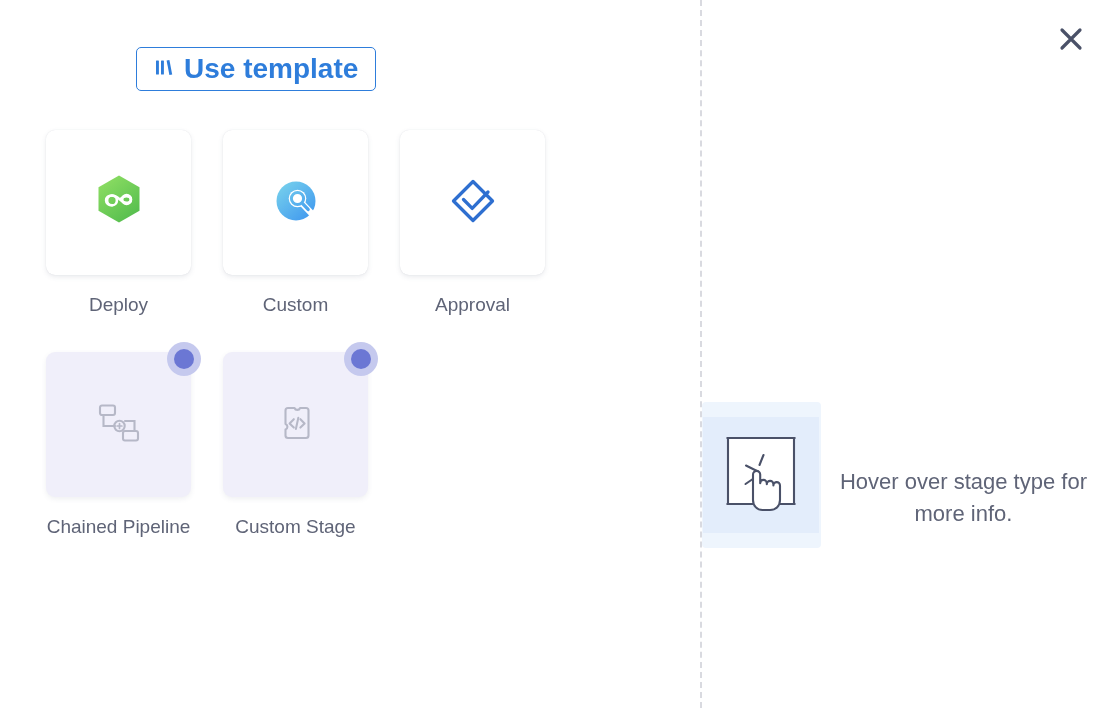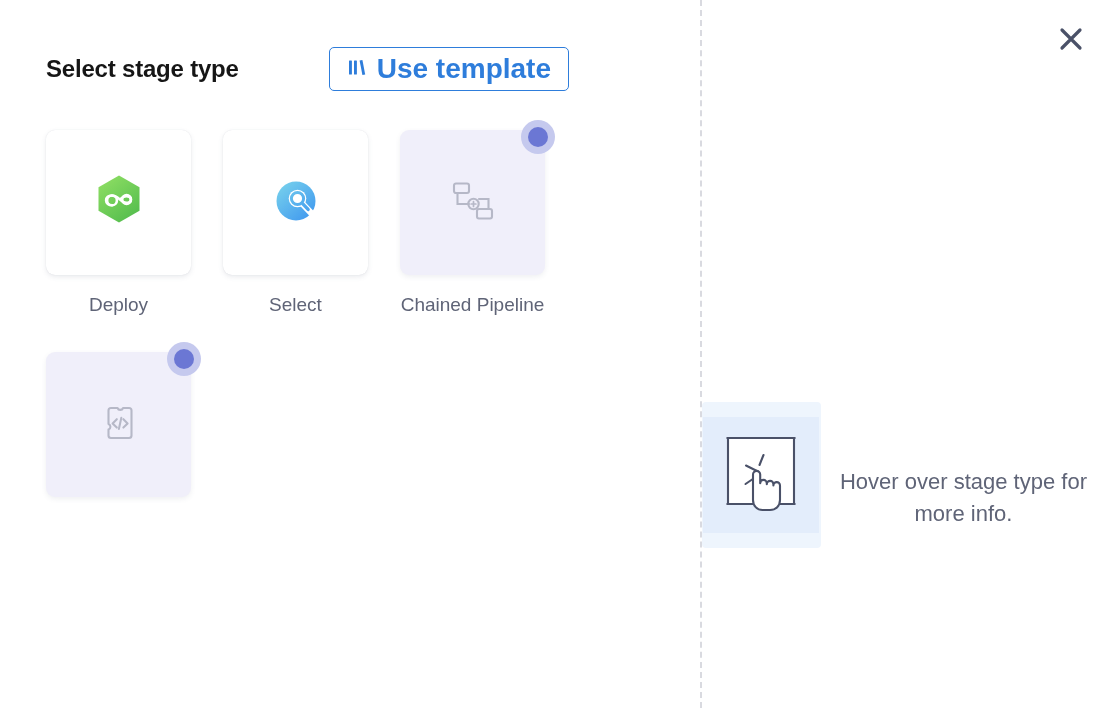--- a/index.html
+++ b/index.html
@@ -209,21 +209,20 @@
     <svg width="26" height="26" viewBox="0 0 26 26" fill="none">
       <path d="M4 4 L22 22 M22 4 L4 22" stroke="#4a5168" stroke-width="3.2" stroke-linecap="round"></path>
     </svg>
   </button>
 
   <div class="divider"></div>
 
   <div class="left-pane">
 
     <div class="header-row">
-      <div class="page-title">Select stage type</div>
 
       <button class="use-template-btn">
         <span class="tpl-icon">
           <svg width="21" height="21" viewBox="0 0 21 21" fill="none">
             <rect x="2" y="3.5" width="2.9" height="14" rx="0.5" fill="#2e7ddb"></rect>
             <rect x="7" y="3.5" width="2.9" height="14" rx="0.5" fill="#2e7ddb"></rect>
             <path d="M12.6 3.6 L15.4 3.1 L18.2 17.4 L15.4 17.9 Z" fill="#2e7ddb"></path>
           </svg>
         </span>
         <span>Use template</span>
@@ -270,23 +269,36 @@
                     <path d="M33.2 29.6 L41.5 38.4" stroke="#000" stroke-width="6.4" stroke-linecap="round"></path>
                   </mask>
                 </defs>
                 <circle cx="26" cy="26" r="19.5" fill="url(#gBuild)" mask="url(#mBuild)"></circle>
                 <circle cx="27.5" cy="23.5" r="6.1" fill="none" stroke="url(#gBuild)" stroke-width="3.0"></circle>
                 <path d="M32.6 28.6 L38.1 34.4" stroke="url(#gBuild)" stroke-width="3.4" stroke-linecap="round"></path>
               </svg>
             </span>
           </div>
         </div>
-        <div class="card-label">Select</div>
-      </div>
-
+        <div class="card-label">Custom</div>
+      </div>
+
+      <div class="card-cell">
+        <div class="card-tile-wrap">
+          <div class="card-tile">
+            <span>
+              <svg width="52" height="52" viewBox="0 0 52 52" fill="none">
+                <path d="M26 6.5 L45.5 26 L26 45.5 L6.5 26 Z" stroke="#2e6fd0" stroke-width="3.3" stroke-linejoin="round" fill="none"></path>
+                <path d="M16.5 24.5 L25.2 33.4 L41.0 17.0" stroke="#2e6fd0" stroke-width="3.3" stroke-linecap="round" stroke-linejoin="round" fill="none"></path>
+              </svg>
+            </span>
+          </div>
+        </div>
+        <div class="card-label">Approval</div>
+      </div>
 
       <div class="card-cell">
         <div class="card-tile-wrap">
           <div class="card-tile disabled">
             <span>
               <svg width="46" height="44" viewBox="0 0 46 44" fill="none" stroke="#b6b8c7" stroke-width="2.1">
                 <rect x="4" y="4.5" width="15" height="9.5" rx="2"></rect>
                 <path d="M7.5 14 V25 H19" stroke-linecap="round" fill="none"></path>
                 <circle cx="23.5" cy="25" r="5.2" fill="none"></circle>
                 <path d="M21.1 25 H25.9 M23.5 22.6 V27.4" stroke-width="1.7" stroke-linecap="round"></path>
@@ -307,20 +319,21 @@
               <svg width="44" height="44" viewBox="0 0 44 44" fill="none">
                 <path d="M14 7 H20.5 a3 3 0 0 0 5.6 0 H32 a2.5 2.5 0 0 1 2.5 2.5 V34.5 a2.5 2.5 0 0 1 -2.5 2.5 H14 a2.5 2.5 0 0 1 -2.5 -2.5 V28.5 a3 3 0 0 0 0 -5.6 V9.5 A2.5 2.5 0 0 1 14 7 Z" stroke="#b6b8c7" stroke-width="2.1" stroke-linejoin="round" fill="none"></path>
                 <path d="M19.8 18.2 L15.6 22.4 L19.8 26.6" stroke="#b6b8c7" stroke-width="2.1" stroke-linecap="round" stroke-linejoin="round" fill="none"></path>
                 <path d="M26.4 18.2 L30.6 22.4 L26.4 26.6" stroke="#b6b8c7" stroke-width="2.1" stroke-linecap="round" stroke-linejoin="round" fill="none"></path>
                 <path d="M24.3 16.9 L21.9 27.9" stroke="#b6b8c7" stroke-width="2.1" stroke-linecap="round" fill="none"></path>
               </svg>
             </span>
           </div>
           <div class="badge-dot"></div>
         </div>
+        <div class="card-label">Custom Stage</div>
       </div>
 
     </div>
   </div>
 
   <div class="right-pane">
     <div class="illus-outer">
       <div class="illus-inner">
         <span>
           <svg width="98" height="98" viewBox="0 0 98 98" fill="none">

